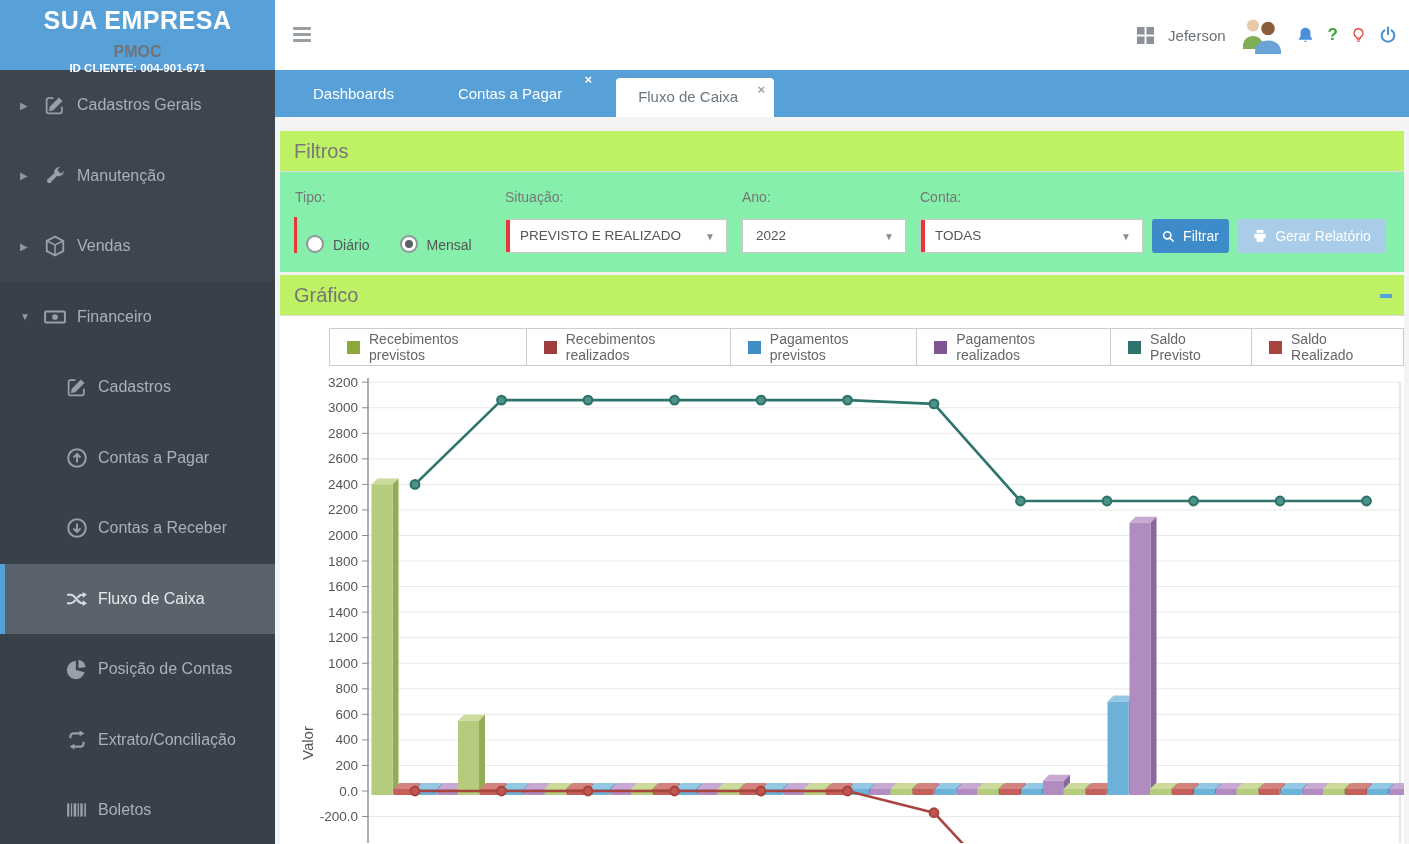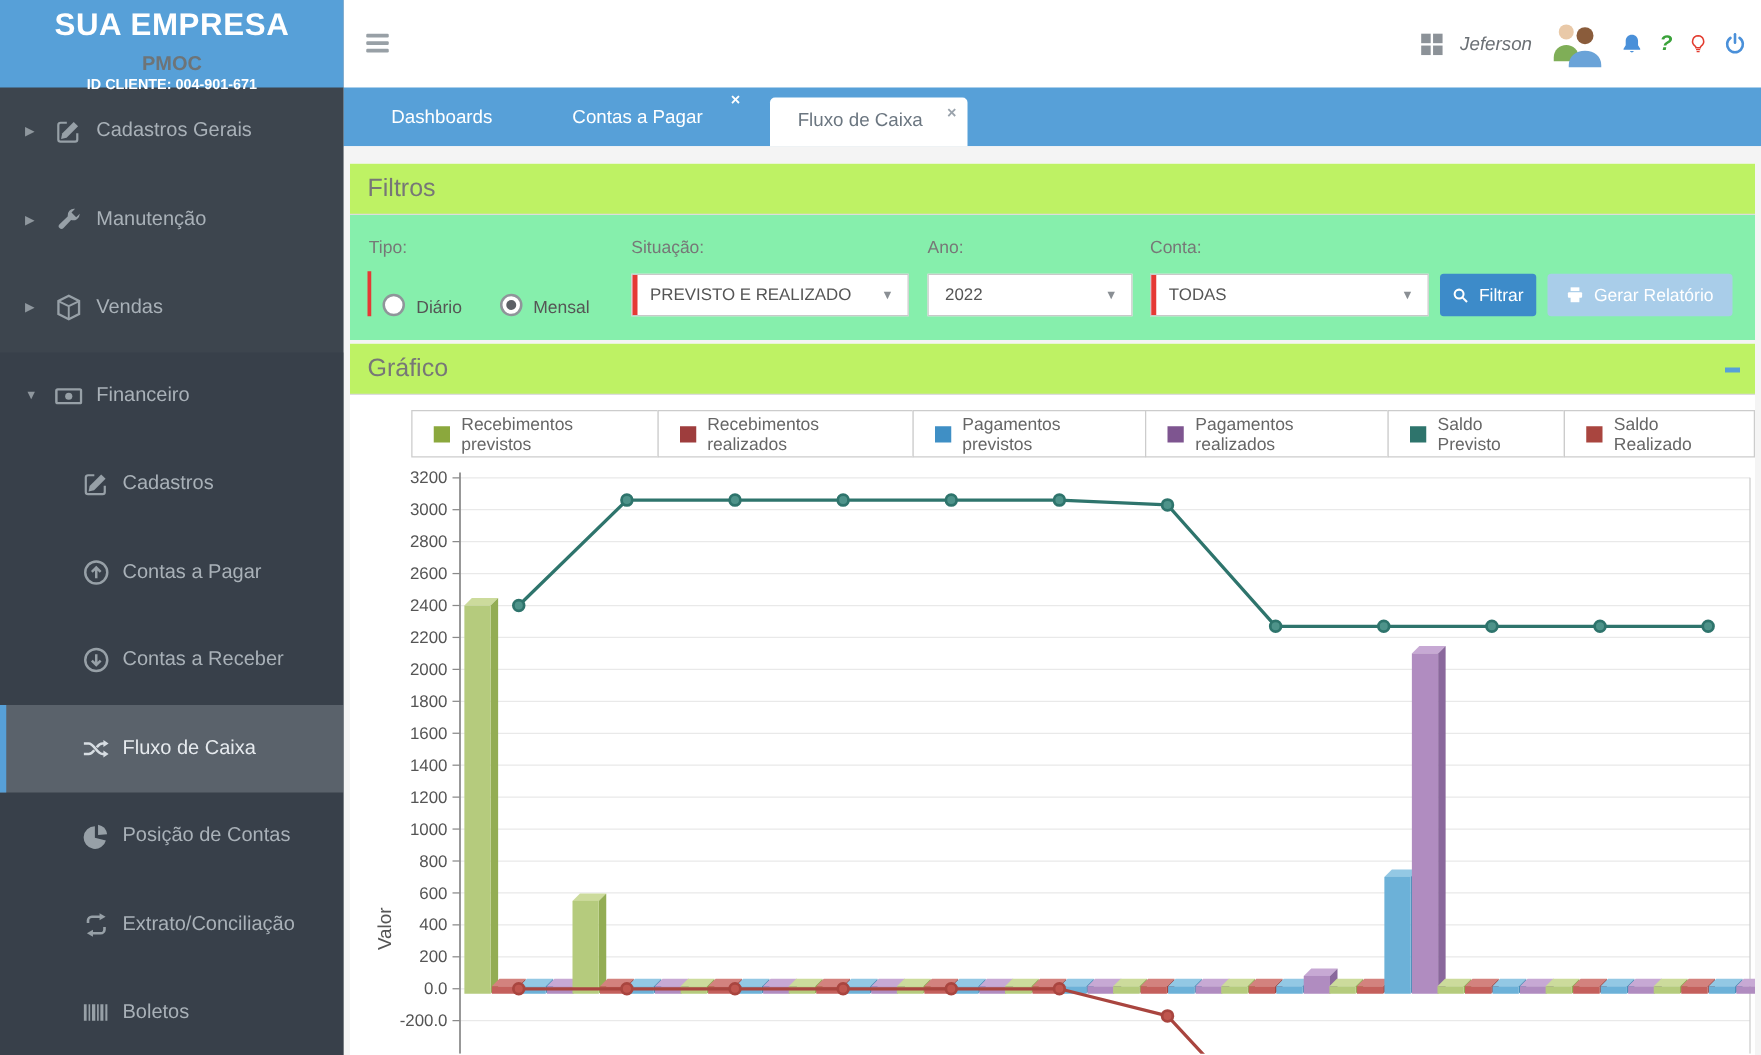--- a/index.html
+++ b/index.html
@@ -20,21 +20,21 @@
   .mi.child .ic{left:66px;}
   .mi.child .lbl{margin-left:98px;}
   .group-expanded{background:#38404a;}
   .mi.active{background:#5a626b;color:#e6eaee;}
   .mi.active .ic{color:#d7dde2;}
   .mi.active::before{content:"";position:absolute;left:0;top:0;bottom:0;width:5px;background:#57a0d8;}
   
   .topbar{position:absolute;left:275px;top:0;width:1134px;height:70px;background:#fff;}
   .hamburger{position:absolute;left:18px;top:27px;width:18px;cursor:pointer;}
   .hamburger span{display:block;height:3px;background:#98a0a6;margin-bottom:3px;border-radius:1px;}
-  .user-area{position:absolute;right:12px;top:0;height:70px;display:flex;align-items:center;gap:13px;font-style:italic;}
+  .user-area{position:absolute;right:12px;top:0;height:70px;display:flex;align-items:center;gap:13px;}
   .user-name{font-size:15px;color:#6b7075;}
   .q-icon{font-size:17px;font-weight:bold;color:#3aa23a;}
   .user-area .tb-ic{display:flex;align-items:center;cursor:pointer;}
   
   .tabbar{position:absolute;left:275px;top:70px;width:1134px;height:47px;background:#57a0d8;white-space:nowrap;}
   .tab{position:relative;display:inline-block;line-height:47px;padding:0 18px;margin-left:28px;
        color:#fff;font-size:15px;vertical-align:top;cursor:pointer;}
   .tab.first{margin-left:20px;}
   .tab .close{position:absolute;font-weight:bold;font-size:13px;cursor:pointer;}
   .tab:not(.active) .close{top:2px;right:-12px;color:#fff;line-height:16px;}

